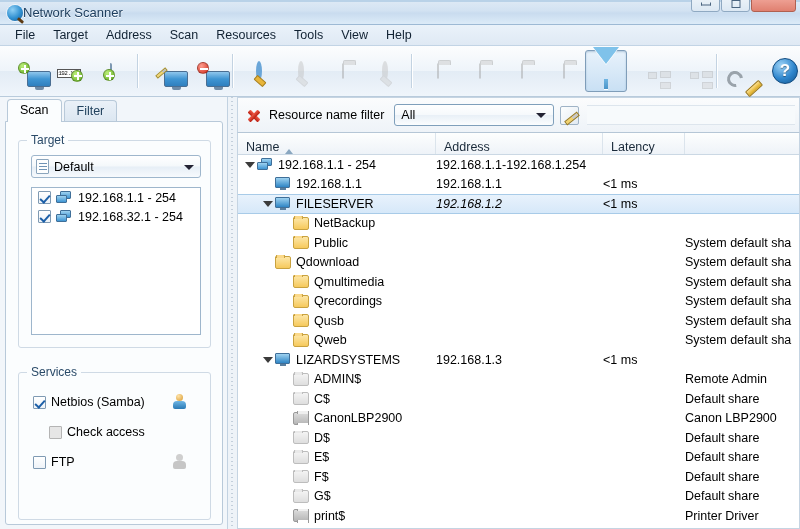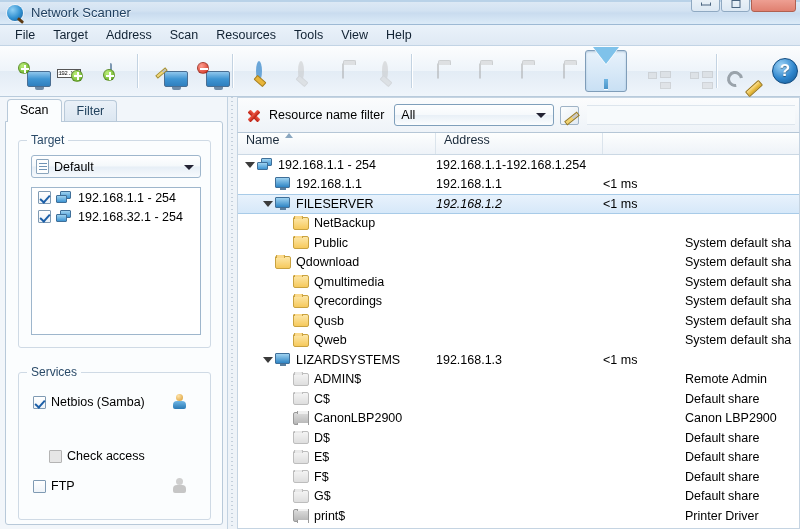--- a/index.html
+++ b/index.html
@@ -29,21 +29,21 @@
     border-radius:50%;
     background:radial-gradient(circle at 35% 30%,#8fd0f5 0%,#2f8fd0 55%,#18578f 100%);
     position:relative; flex:none;
     box-shadow:0 0 0 1px rgba(255,255,255,.6);
   }
   .app-icon:after{
     content:""; position:absolute; right:-1px; bottom:-1px; width:7px; height:3px;
     background:#5c3a13; transform:rotate(40deg); border-radius:1px;
   }
   .title-text {
-    margin-left:8px; font-size:13px; color:#204060;
+    margin-left:0; font-size:13px; color:#204060;
     text-shadow:0 1px 0 rgba(255,255,255,.9);
   }
   .win-buttons { position:absolute; right:4px; top:-8px; display:flex; gap:1px; }
   .win-btn {
     width:29px; height:20px; border:1px solid #8fa9c2;
     background:linear-gradient(to bottom,#f2f7fb,#dce8f3);
     border-radius:0 0 3px 3px; position:relative;
   }
   .win-btn .g { position:absolute; left:50%; top:62%; transform:translate(-50%,-50%); }
   .win-min .g{ width:10px;height:3px;border:1px solid #4a6580;border-top:none;}
@@ -225,21 +225,21 @@
   .edit-ico:after{content:"";position:absolute;left:3px;top:9px;width:14px;height:3px;
      background:linear-gradient(to right,#f3d36b 55%,#c8c8c8 55%);transform:rotate(-38deg);
      border:1px solid #9b7c22;}
   .filter-rest{ flex:1; height:20px; margin-left:8px; margin-right:4px;
      border-top:1px solid #dde5ed; border-bottom:1px solid #dde5ed; background:#f7fafc;}
 
   .tablewrap{ position:absolute; left:0; top:36px; width:563px; height:396px;
               border:1px solid #c5d4e2; border-top:none; background:#fff; overflow:hidden;}
   .thead{ display:flex; height:22px; background:linear-gradient(to bottom,#fdfefe,#eef3f8);
           border-bottom:1px solid #cbd8e4; font-size:12.5px; }
-  .th{ display:flex; align-items:flex-start; padding-left:8px; border-right:1px solid #dbe4ec;
+  .th{ display:flex; align-items:flex-end; padding-left:8px; border-right:1px solid #dbe4ec;
        color:#1a2a3a; position:relative;}
   .th .sortarr{ margin-left:6px; width:0;height:0;
        border-left:4px solid transparent;border-right:4px solid transparent;border-bottom:5px solid #8aa7c0;}
   .rows{ position:relative; }
   .row{ height:19.5px; display:flex; align-items:center; font-size:12.5px; position:relative;}
   .row.sel{ background:linear-gradient(to bottom,#e8f2fc,#d6e8f9);
             border-top:1px solid #a8cbe8; border-bottom:1px solid #a8cbe8; }
   .cell-name{ display:flex; align-items:center; width:198px; overflow:hidden; white-space:nowrap;}
   .cell-addr{ width:167px; white-space:nowrap; overflow:hidden;}
   .cell-lat{ width:82px; white-space:nowrap;}
@@ -404,21 +404,21 @@
         <span class="glabel">Services</span>
         <div id="services-list" style="position:absolute; left:14px; top:14px; right:8px;">
             <div class="lrow" style="padding-left: 0px; height: 30px;">
               <span class="cb on"></span>
               <span class="svc-lbl">Netbios (Samba)</span>
               <span class="usericon " style="margin-left:auto;margin-right:14px">
                 <span class="head"></span>
                 <span class="body"></span>
               </span>
             </div>
-            <div class="lrow" style="padding-left: 16px; height: 30px; margin-top: 24px;">
+            <div class="lrow" style="padding-left: 16px; height: 30px;">
               <span class="cb  dis"></span>
               <span class="svc-lbl">Check access</span>
             </div>
             <div class="lrow" style="padding-left: 0px; height: 30px;">
               <span class="cb "></span>
               <span class="svc-lbl">FTP</span>
               <span class="usericon grey" style="margin-left:auto;margin-right:14px">
                 <span class="head"></span>
                 <span class="body"></span>
               </span>
@@ -448,20 +448,23 @@
 
     <div class="tablewrap">
       <div class="thead" id="results-head">
           <div class="th" style="width: 198px;">
             <span>Name</span>
             <span class="sortarr"></span>
           </div>
           <div class="th" style="width: 167px;">
             <span>Address</span>
           </div>
+          <div class="th" style="width: 82px;">
+            <span>Latency</span>
+          </div>
         </div>
       <div class="rows" id="results-rows">
           <div class="row">
             <div class="cell-name" style="width: 198px; padding-left: 6px;">
               <span class="expander open"></span>
               <span class="ico-net">
                 <span class="b"></span>
                 <span class="a"></span>
               </span>
               <span class="nm">192.168.1.1 - 254</span>

